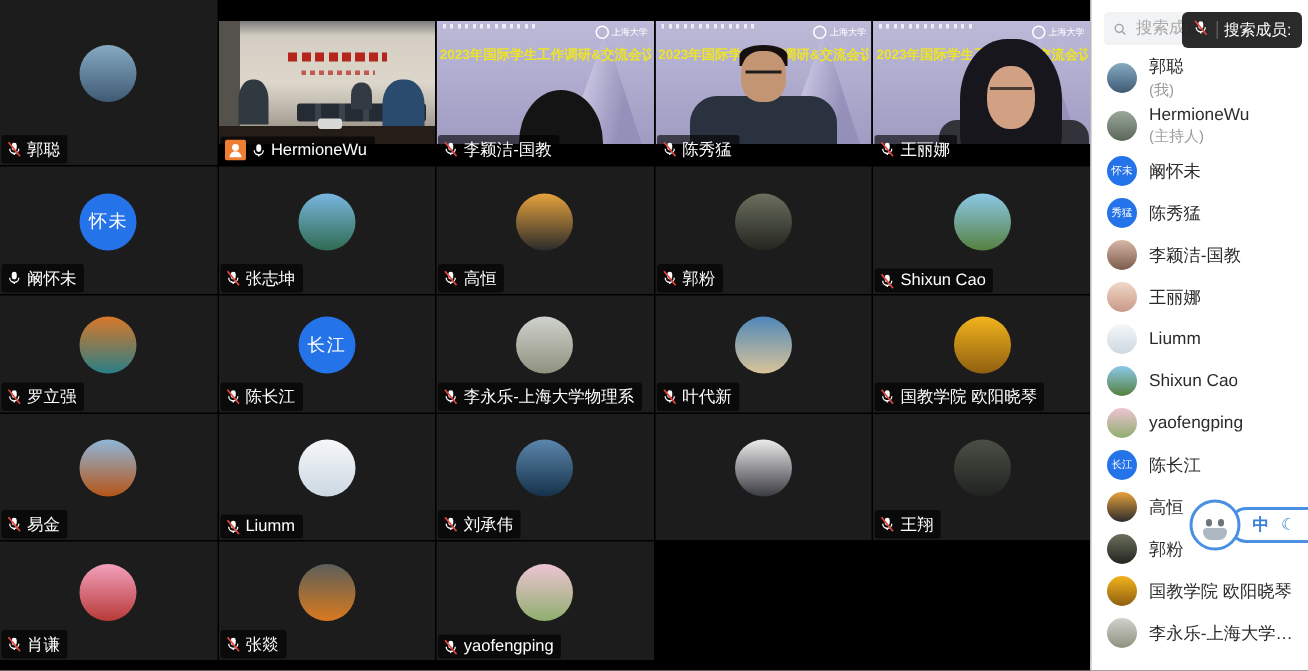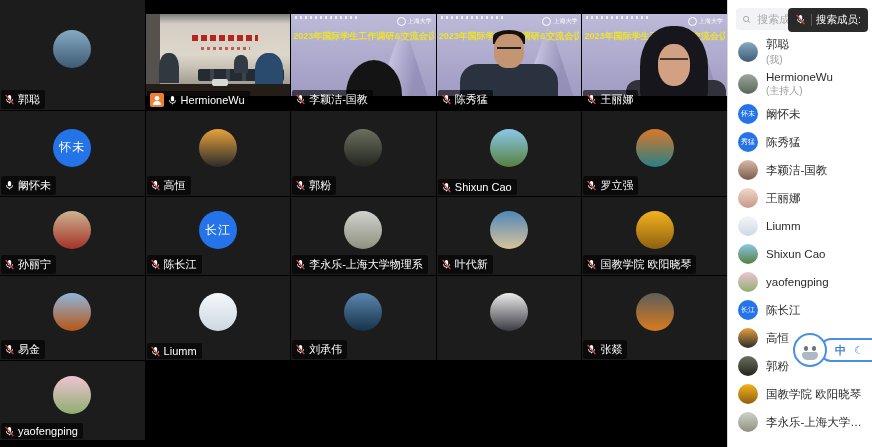--- a/index.html
+++ b/index.html
@@ -249,20 +249,36 @@
   <rect x="5.6" y="1.6" width="4.8" height="7.6" rx="2.4" fill="#fff"></rect>
   <path d="M3.6 7.6a4.4 4.4 0 0 0 8.8 0" fill="none" stroke="#fff" stroke-width="1.3"></path>
   <line x1="8" y1="11.6" x2="8" y2="13.6" stroke="#fff" stroke-width="1.3"></line>
   </svg>
           </span>
           <span class="pname">阚怀未</span>
         </div>
       </div>
       <div class="tile">
         <div class="avwrap">
+          <div class="av" style="background: linear-gradient(rgb(121, 182, 224), rgb(47, 107, 80));"></div>
+        </div>
+        <div class="label">
+          <span class="mic">
+            <svg viewBox="0 0 16 16" width="11" height="11">
+  <rect x="5.6" y="1.6" width="4.8" height="7.6" rx="2.4" fill="#fff"></rect>
+  <path d="M3.6 7.6a4.4 4.4 0 0 0 8.8 0" fill="none" stroke="#fff" stroke-width="1.3"></path>
+  <line x1="8" y1="11.6" x2="8" y2="13.6" stroke="#fff" stroke-width="1.3"></line>
+  <line x1="2.4" y1="1.2" x2="13.6" y2="14.8" stroke="#E2453C" stroke-width="1.7"></line>
+            </svg>
+          </span>
+          <span class="pname">张志坤</span>
+        </div>
+      </div>
+      <div class="tile">
+        <div class="avwrap">
           <div class="av" style="background: linear-gradient(rgb(230, 162, 60), rgb(43, 43, 43));"></div>
         </div>
         <div class="label">
           <span class="mic">
             <svg viewBox="0 0 16 16" width="11" height="11">
   <rect x="5.6" y="1.6" width="4.8" height="7.6" rx="2.4" fill="#fff"></rect>
   <path d="M3.6 7.6a4.4 4.4 0 0 0 8.8 0" fill="none" stroke="#fff" stroke-width="1.3"></path>
   <line x1="8" y1="11.6" x2="8" y2="13.6" stroke="#fff" stroke-width="1.3"></line>
   <line x1="2.4" y1="1.2" x2="13.6" y2="14.8" stroke="#E2453C" stroke-width="1.7"></line>
             </svg>
@@ -313,36 +329,20 @@
   <path d="M3.6 7.6a4.4 4.4 0 0 0 8.8 0" fill="none" stroke="#fff" stroke-width="1.3"></path>
   <line x1="8" y1="11.6" x2="8" y2="13.6" stroke="#fff" stroke-width="1.3"></line>
   <line x1="2.4" y1="1.2" x2="13.6" y2="14.8" stroke="#E2453C" stroke-width="1.7"></line>
             </svg>
           </span>
           <span class="pname">罗立强</span>
         </div>
       </div>
       <div class="tile">
         <div class="avwrap">
-          <div class="av" style="background: linear-gradient(rgb(205, 179, 145), rgb(163, 50, 38));"></div>
-        </div>
-        <div class="label">
-          <span class="mic">
-            <svg viewBox="0 0 16 16" width="11" height="11">
-  <rect x="5.6" y="1.6" width="4.8" height="7.6" rx="2.4" fill="#fff"></rect>
-  <path d="M3.6 7.6a4.4 4.4 0 0 0 8.8 0" fill="none" stroke="#fff" stroke-width="1.3"></path>
-  <line x1="8" y1="11.6" x2="8" y2="13.6" stroke="#fff" stroke-width="1.3"></line>
-  <line x1="2.4" y1="1.2" x2="13.6" y2="14.8" stroke="#E2453C" stroke-width="1.7"></line>
-            </svg>
-          </span>
-          <span class="pname">孙丽宁</span>
-        </div>
-      </div>
-      <div class="tile">
-        <div class="avwrap">
           <div class="av init" style="background: rgb(37, 115, 232);">长江</div>
         </div>
         <div class="label">
           <span class="mic">
             <svg viewBox="0 0 16 16" width="11" height="11">
   <rect x="5.6" y="1.6" width="4.8" height="7.6" rx="2.4" fill="#fff"></rect>
   <path d="M3.6 7.6a4.4 4.4 0 0 0 8.8 0" fill="none" stroke="#fff" stroke-width="1.3"></path>
   <line x1="8" y1="11.6" x2="8" y2="13.6" stroke="#fff" stroke-width="1.3"></line>
   <line x1="2.4" y1="1.2" x2="13.6" y2="14.8" stroke="#E2453C" stroke-width="1.7"></line>
             </svg>
@@ -442,20 +442,52 @@
   <line x1="8" y1="11.6" x2="8" y2="13.6" stroke="#fff" stroke-width="1.3"></line>
   <line x1="2.4" y1="1.2" x2="13.6" y2="14.8" stroke="#E2453C" stroke-width="1.7"></line>
             </svg>
           </span>
           <span class="pname">刘承伟</span>
         </div>
       </div>
       <div class="tile">
         <div class="avwrap">
           <div class="av" style="background: linear-gradient(rgb(236, 236, 236), rgb(58, 58, 66));"></div>
+        </div>
+      </div>
+      <div class="tile">
+        <div class="avwrap">
+          <div class="av" style="background: linear-gradient(rgb(74, 79, 70), rgb(32, 35, 31));"></div>
+        </div>
+        <div class="label">
+          <span class="mic">
+            <svg viewBox="0 0 16 16" width="11" height="11">
+  <rect x="5.6" y="1.6" width="4.8" height="7.6" rx="2.4" fill="#fff"></rect>
+  <path d="M3.6 7.6a4.4 4.4 0 0 0 8.8 0" fill="none" stroke="#fff" stroke-width="1.3"></path>
+  <line x1="8" y1="11.6" x2="8" y2="13.6" stroke="#fff" stroke-width="1.3"></line>
+  <line x1="2.4" y1="1.2" x2="13.6" y2="14.8" stroke="#E2453C" stroke-width="1.7"></line>
+            </svg>
+          </span>
+          <span class="pname">王翔</span>
+        </div>
+      </div>
+      <div class="tile">
+        <div class="avwrap">
+          <div class="av" style="background: linear-gradient(rgb(242, 160, 188), rgb(184, 58, 56));"></div>
+        </div>
+        <div class="label">
+          <span class="mic">
+            <svg viewBox="0 0 16 16" width="11" height="11">
+  <rect x="5.6" y="1.6" width="4.8" height="7.6" rx="2.4" fill="#fff"></rect>
+  <path d="M3.6 7.6a4.4 4.4 0 0 0 8.8 0" fill="none" stroke="#fff" stroke-width="1.3"></path>
+  <line x1="8" y1="11.6" x2="8" y2="13.6" stroke="#fff" stroke-width="1.3"></line>
+  <line x1="2.4" y1="1.2" x2="13.6" y2="14.8" stroke="#E2453C" stroke-width="1.7"></line>
+            </svg>
+          </span>
+          <span class="pname">肖谦</span>
         </div>
       </div>
       <div class="tile">
         <div class="avwrap">
           <div class="av" style="background: linear-gradient(rgb(93, 95, 90), rgb(217, 122, 30));"></div>
         </div>
         <div class="label">
           <span class="mic">
             <svg viewBox="0 0 16 16" width="11" height="11">
   <rect x="5.6" y="1.6" width="4.8" height="7.6" rx="2.4" fill="#fff"></rect>

